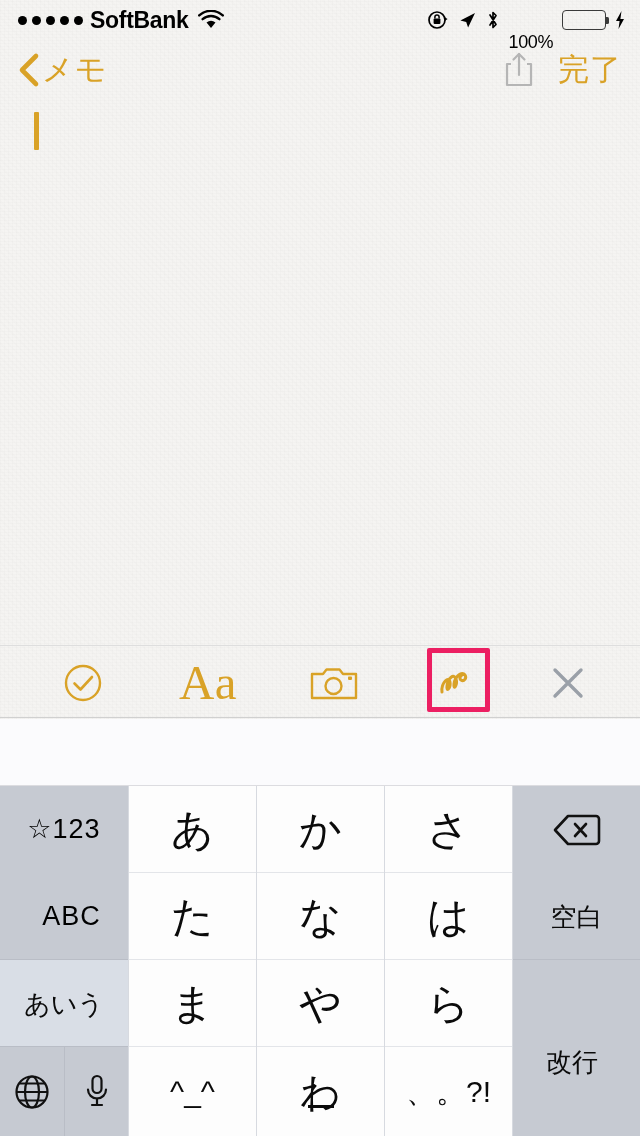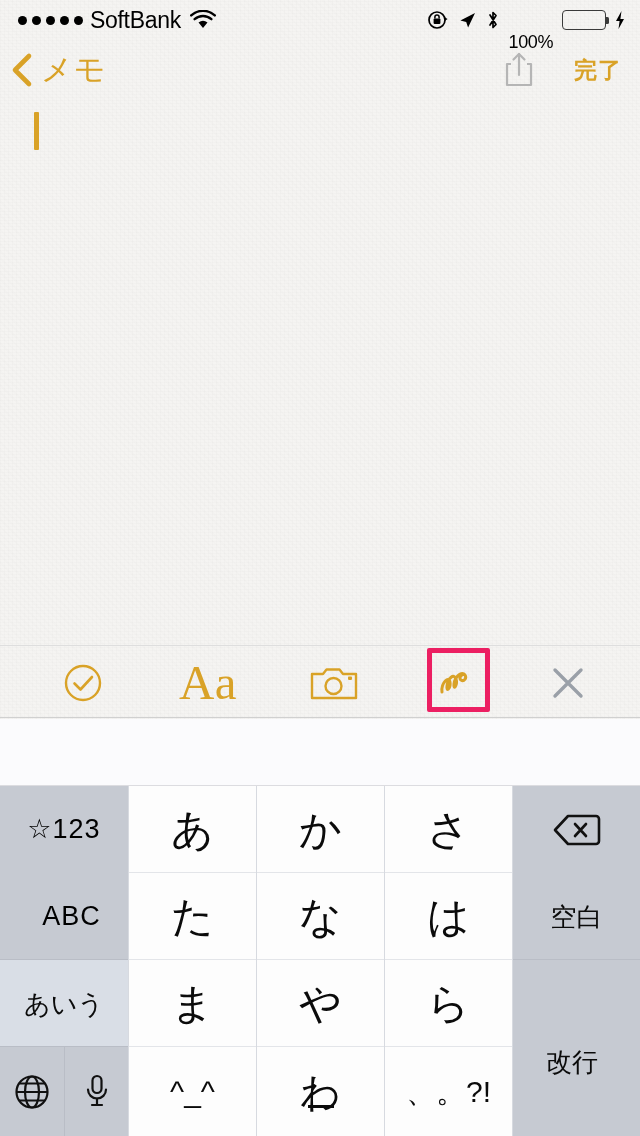--- a/index.html
+++ b/index.html
@@ -22,21 +22,21 @@
   }
 
   
   #statusbar {
     position:absolute; top:0; left:0; width:640px; height:40px;
     display:flex; align-items:center; color:#000;
   }
   #status-left { position:absolute; left:18px; display:flex; align-items:center; gap:7px; }
   .dots { display:flex; gap:5px; align-items:center; }
   .dot { width:9px; height:9px; border-radius:50%; background:#000; display:block; }
-  #carrier { font-size:23px; letter-spacing:-0.3px; font-weight:400; }
+  #carrier { font-size:23px; letter-spacing:-0.3px; font-weight:700; }
   #status-center {
     position:absolute; left:0; width:640px; text-align:center;
     font-size:23px; font-weight:600; letter-spacing:-0.2px;
   }
   #status-right { position:absolute; right:14px; display:flex; align-items:center; gap:9px; }
   #battery-pct { font-size:18px; letter-spacing:-0.4px;margin-top:45px; }
   .batt-shell {
     width:44px; height:20px; border:1.8px solid #3a3a3a; border-radius:4px;
     position:relative; padding:1.6px; display:block;
   }
@@ -44,27 +44,27 @@
   .batt-nub {
     position:absolute; right:-4px; top:6px; width:3px; height:7px;
     background:#3a3a3a; border-radius:0 1.5px 1.5px 0;
   }
 
   
   #navbar {
     position:absolute; top:40px; left:0; width:640px; height:60px;
   }
   #back-btn {
-    position:absolute; left:9px; top:0; height:60px;
-    display:flex; align-items:center; gap:6px; cursor:pointer;
+    position:absolute; left:16px; top:0; height:60px;
+    display:flex; align-items:center; cursor:pointer;
   }
   #back-label { font-size:31px; color:#d9a227; letter-spacing:1px; }
   #done-btn {
     position:absolute; right:18px; top:0; height:60px;
-    display:flex; align-items:center; font-size:23px; font-weight:700;
+    display:flex; align-items:center; font-size:31px; font-weight:400;
     color:#d9a227; letter-spacing:1px; cursor:pointer;
   }
   #share-btn {
     position:absolute; right:104px; top:0; height:60px;
     display:flex; align-items:center; cursor:pointer;
   }
 
   
   #note-body {
     position:absolute; top:100px; left:0; width:640px; height:618px;

